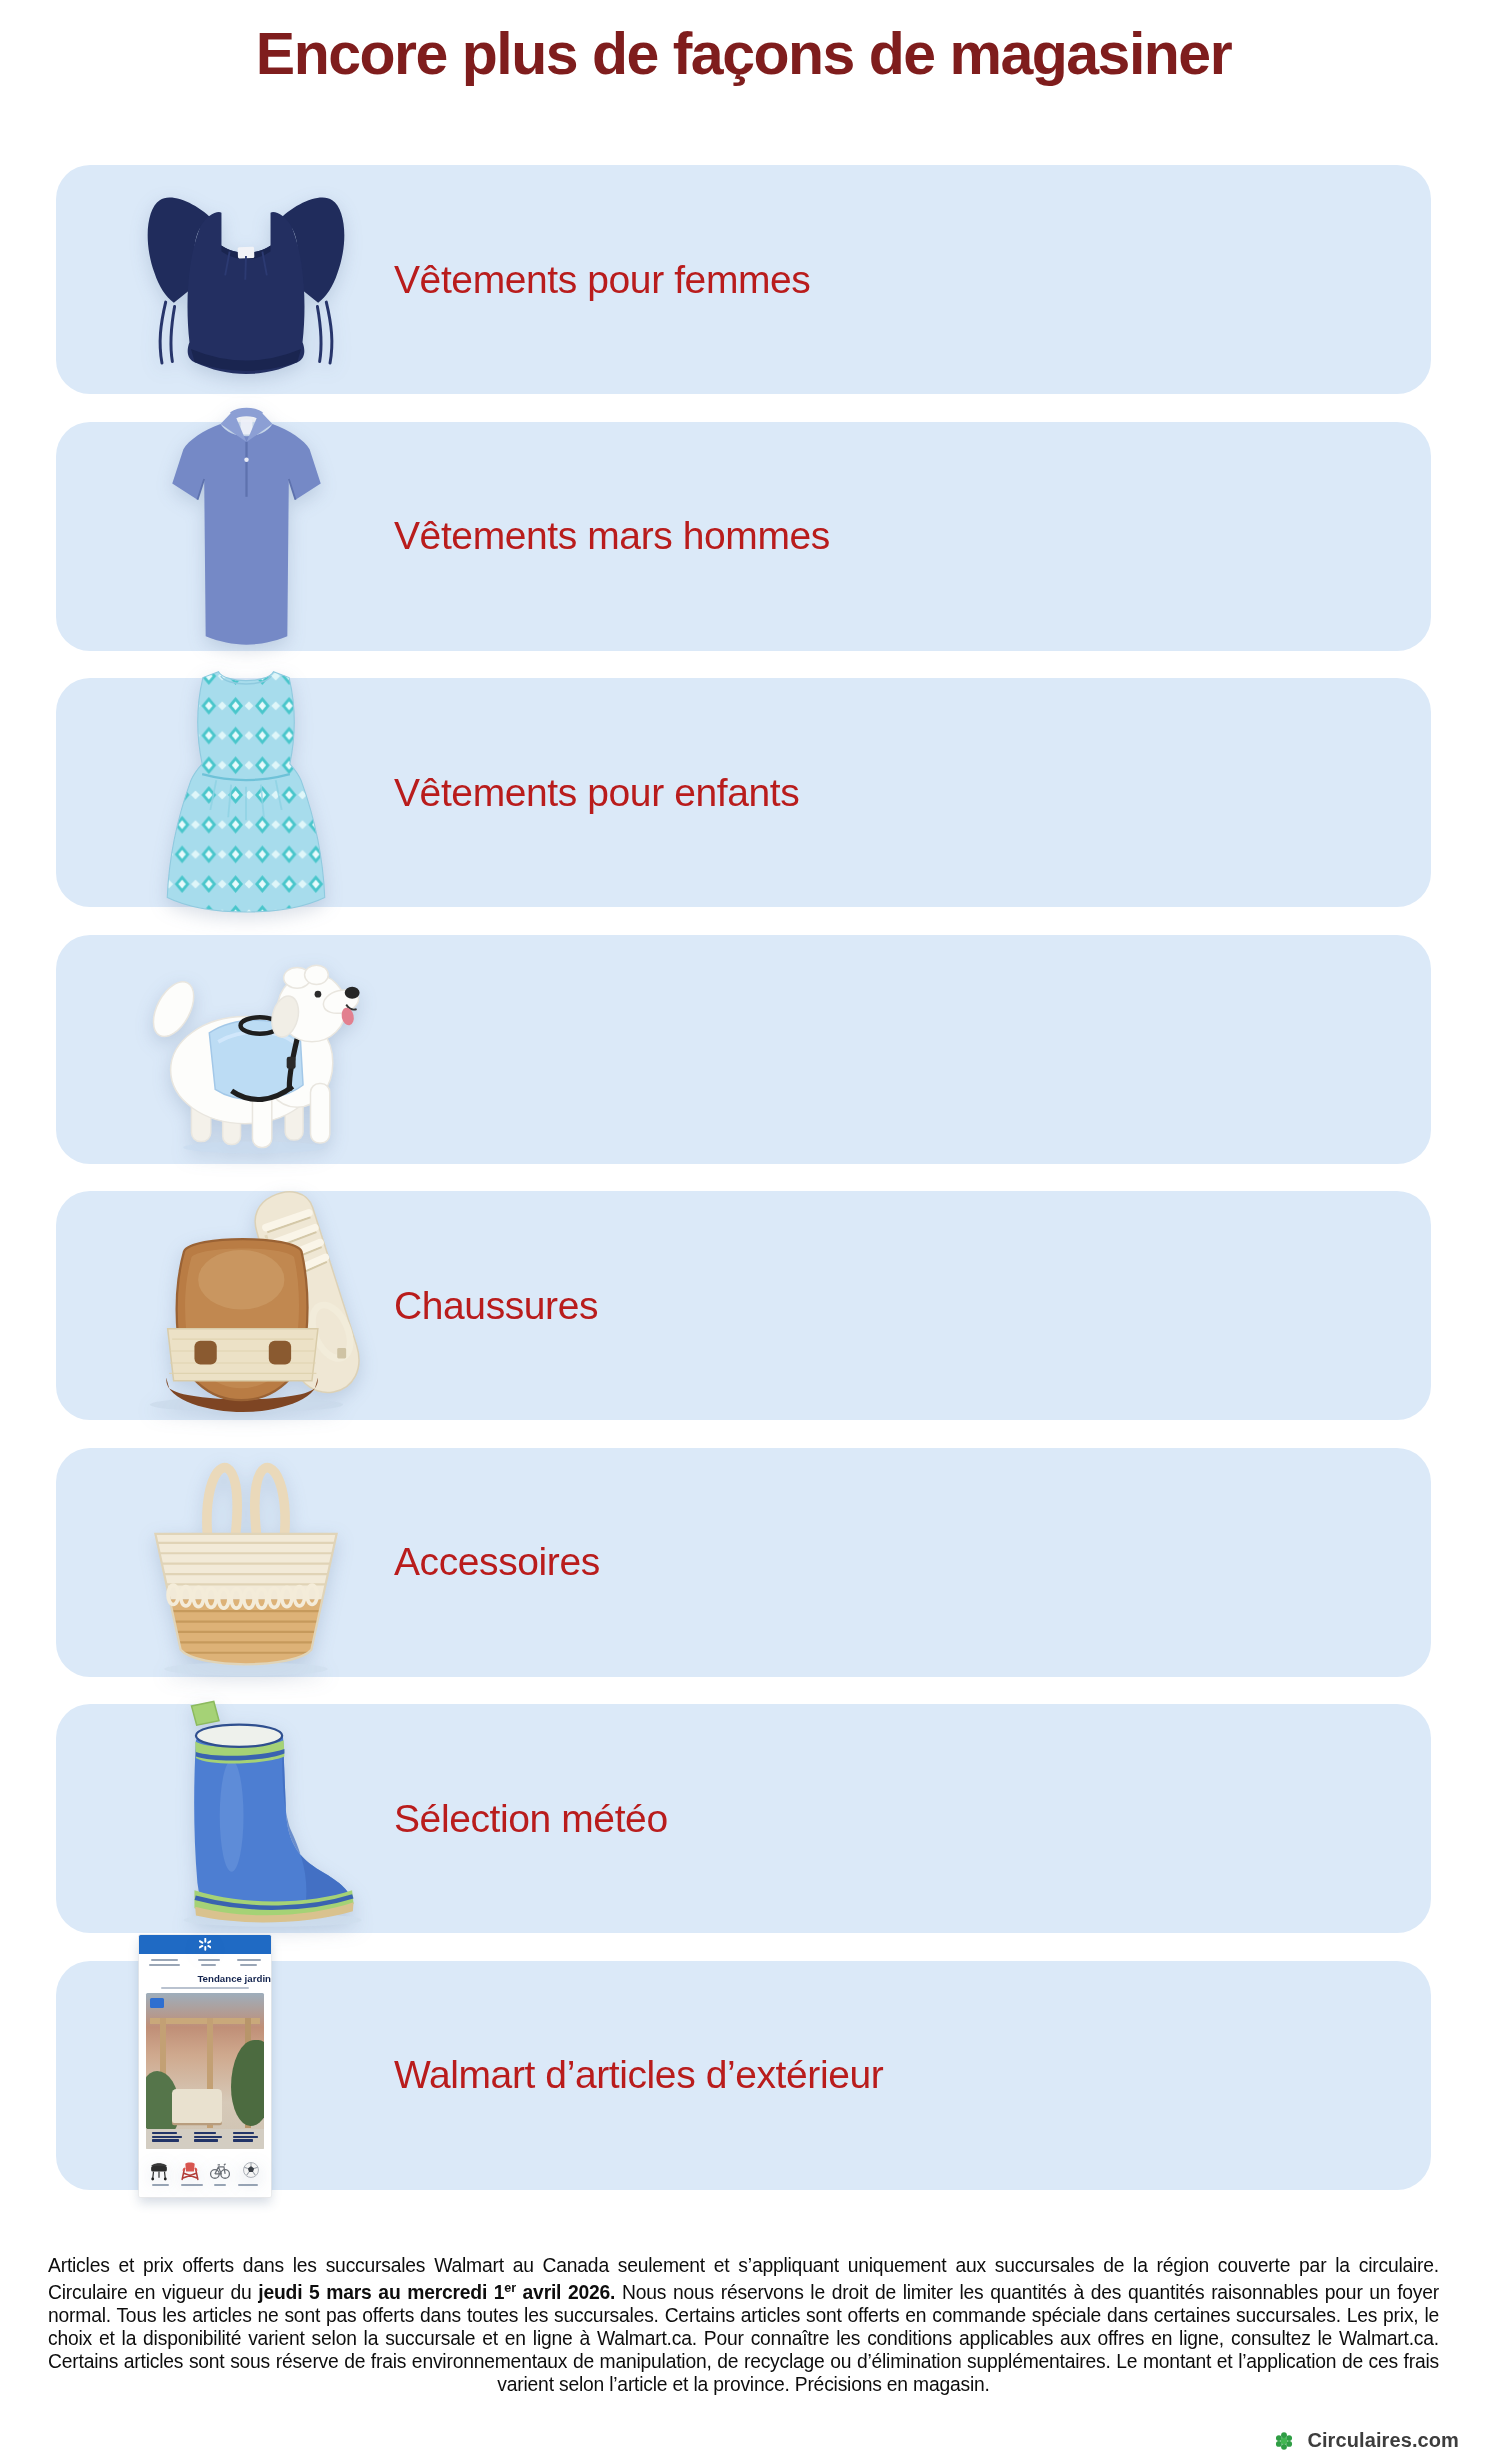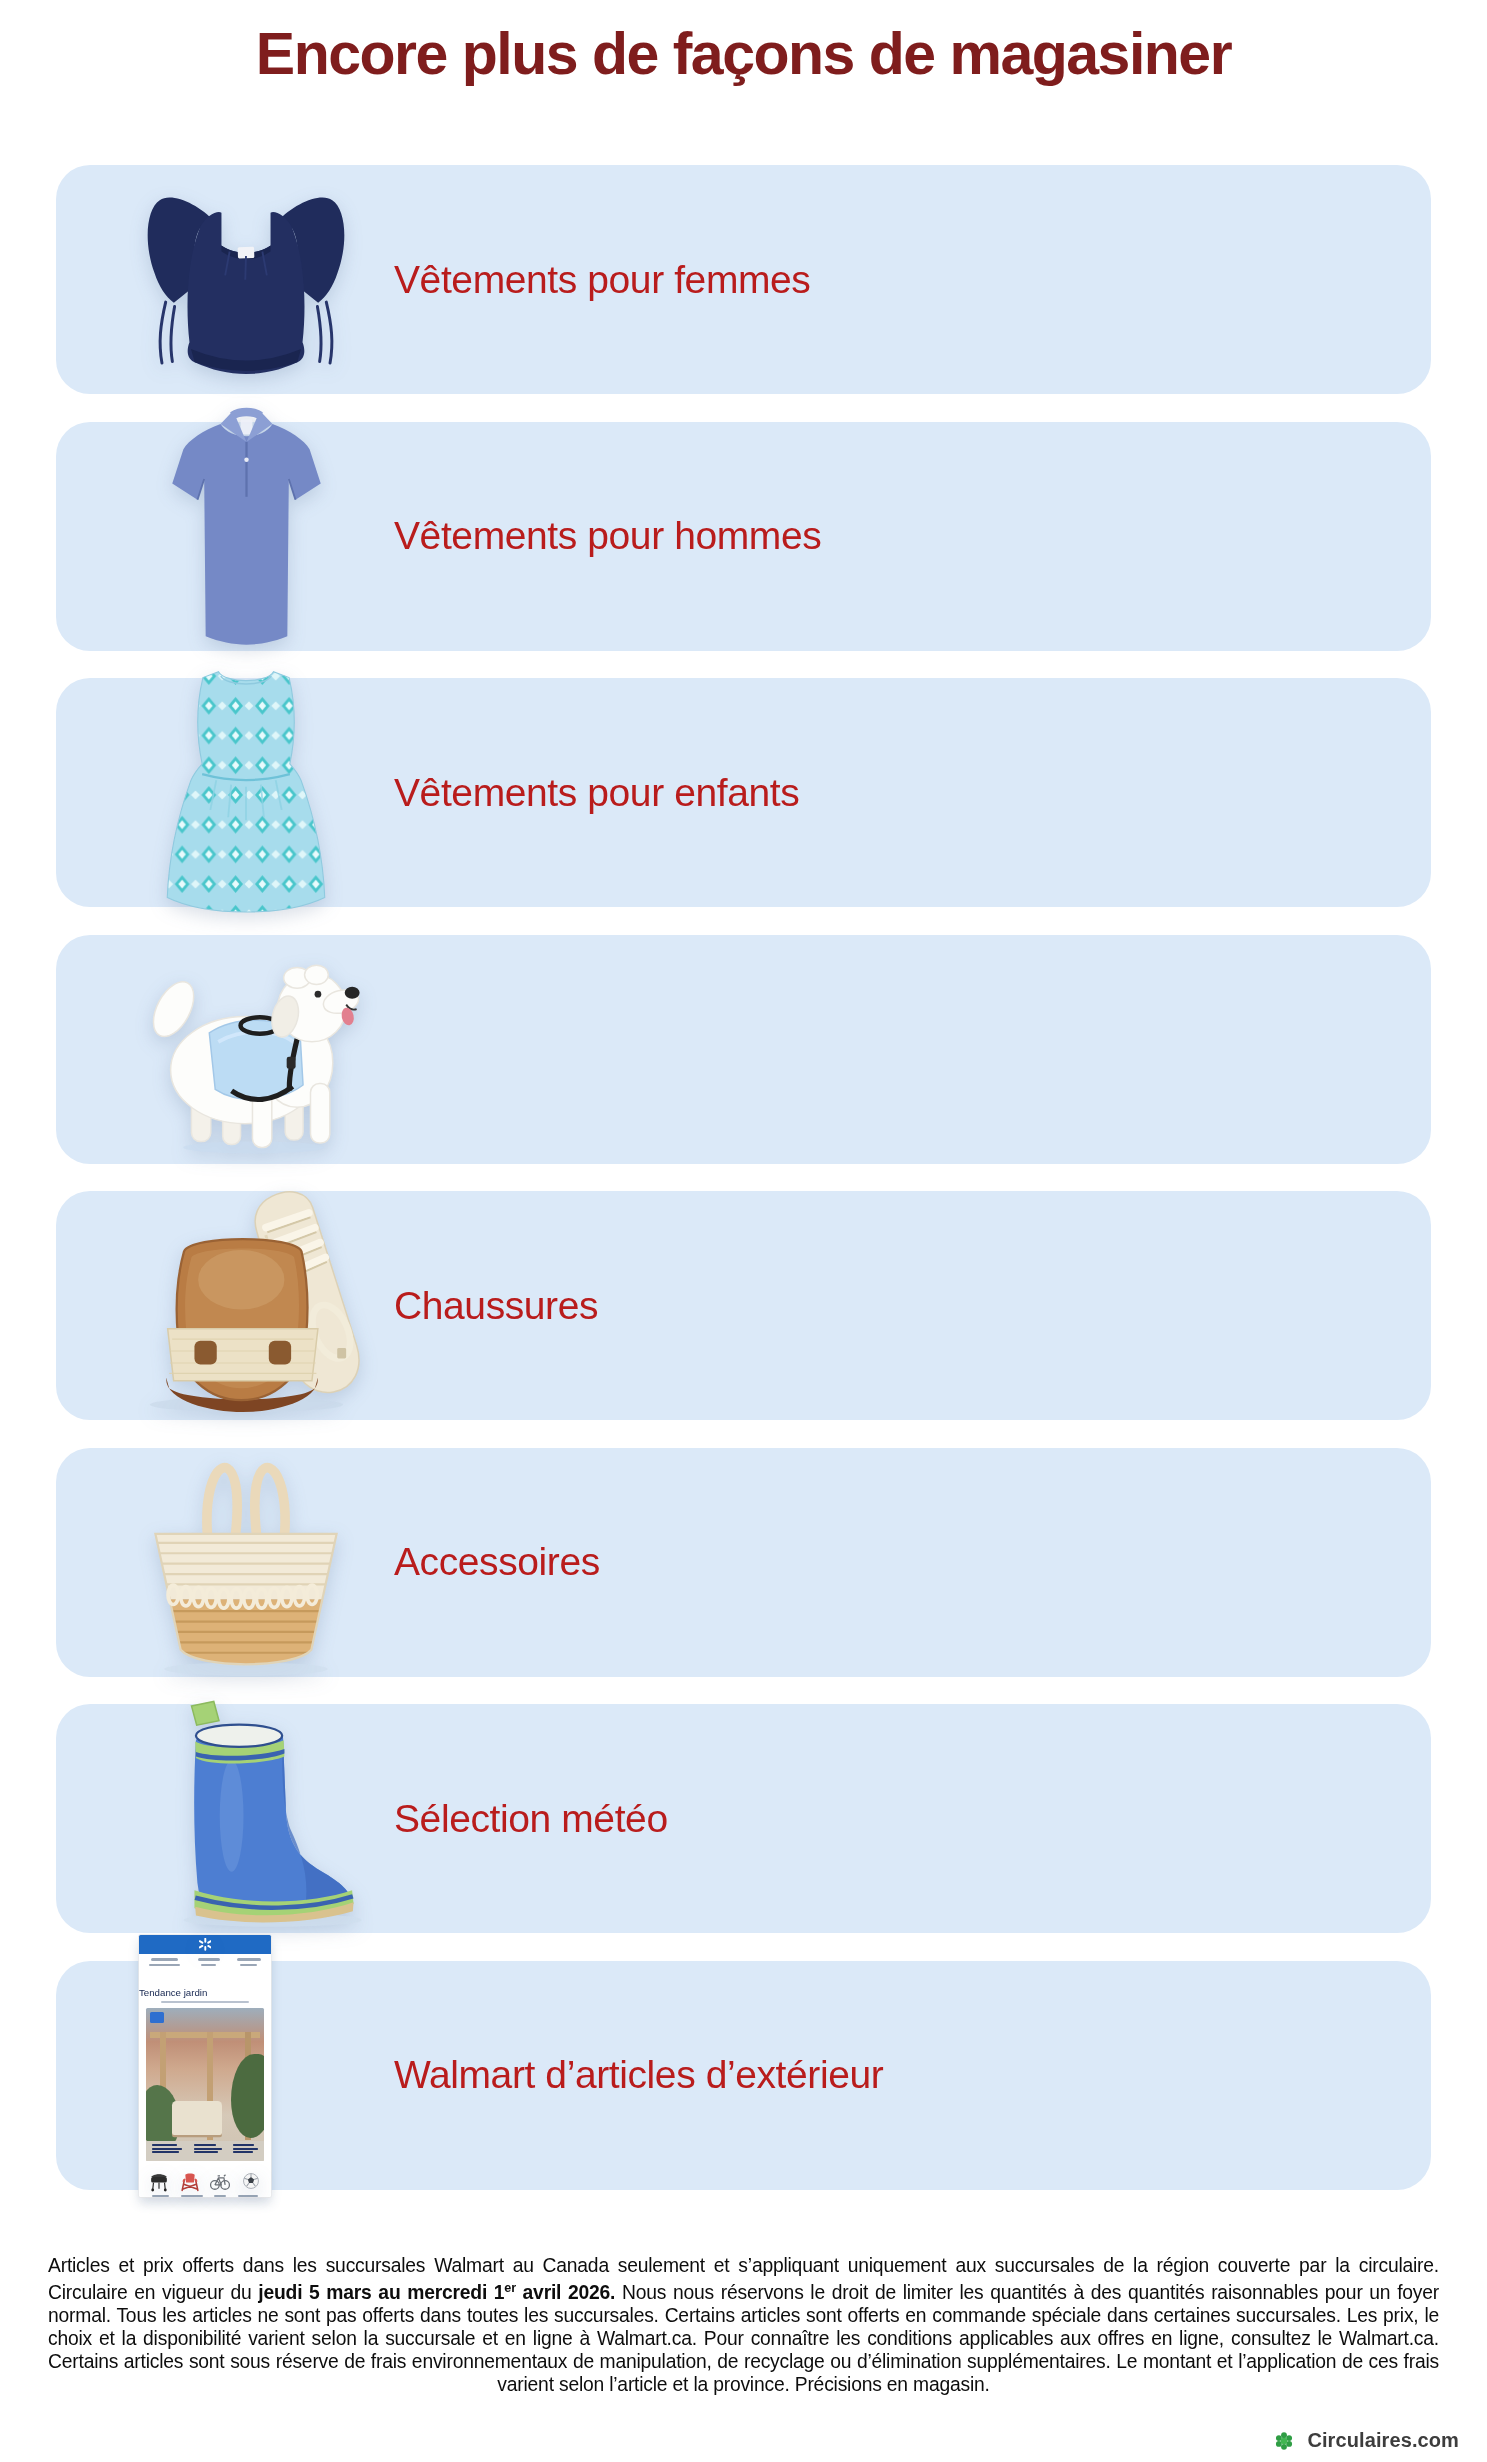--- a/index.html
+++ b/index.html
@@ -19,21 +19,21 @@
 
   
   .booklet-wrap{left:83px;width:auto;justify-content:flex-start;}
   .booklet{width:132px;height:262px;margin-top:-18px;background:#ffffff;
     box-shadow:0 0 0 0.7px #e8e8e8, 0 6px 10.4px rgba(52,78,120,.20);border-radius:1.5px;
     display:flex;flex-direction:column;}
   .bk-header{height:19.3px;background:#1f6ac4;display:flex;align-items:center;justify-content:center;border-radius:1.5px 1.5px 0 0;}
   .bk-nav{display:flex;justify-content:space-between;padding:4.5px 10.4px 1.5px 10.4px;}
   .bk-col{display:flex;flex-direction:column;gap:3px;align-items:center;}
   .bar{display:inline-block;height:2.2px;background:#9aa6b6;border-radius:1.5px;}
-  .bk-title{text-align:left;font-size:9.7px;font-weight:normal;color:#15254f;margin-top:20px;}
+  .bk-title{text-align:right;font-size:9.7px;font-weight:bold;color:#15254f;margin-top:5px;}
   .bk-sub{width:88px;margin:3px auto 0 auto;background:#b9c2cf;}
   .bk-photo{position:relative;margin:4.5px 6.7px 3px 6.7px;height:156px;border-radius:1.5px;overflow:hidden;
     background:linear-gradient(180deg,#9eaebc 0%,#c08f77 22%,#cfa98e 40%,#d6c9b8 70%,#cec3b2 100%);}
   .bk-badge{position:absolute;left:4.5px;top:4.5px;width:13.4px;height:10.4px;background:#2f6fd0;border-radius:1.5px;}
   .bk-beam{position:absolute;left:4%;right:4%;top:16%;height:5.2px;background:#c9a87a;}
   .bk-post{position:absolute;top:16%;width:6px;height:70%;background:#c3a074;}
   .bk-post.p1{left:12%;} .bk-post.p2{left:52%;} .bk-post.p3{left:84%;background:#b8956a;}
   .bk-green-l{position:absolute;left:-6%;bottom:8%;width:34%;height:42%;background:#55754a;border-radius:50% 60% 40% 60%;}
   .bk-green-r{position:absolute;right:-8%;top:30%;width:36%;height:55%;background:#4c6b40;border-radius:60% 40% 60% 50%;}
   .bk-floor{position:absolute;bottom:0;left:0;right:0;height:13%;background:#d3cdc2;}
@@ -86,21 +86,21 @@
           <path d="M95,32 C72,40 52,54 45,66 L30,112 L64,134 L73,106 L75,318 C112,333 148,333 185,318 L187,106 L196,134 L230,112 L215,66 C208,54 188,40 165,32 C152,54 108,54 95,32 Z" fill="#7589c6"></path>
           <path d="M64,134 L73,106 M196,134 L187,106" stroke="#5e72ae" stroke-width="2.5"></path>
           <rect x="122" y="26" width="16" height="20" rx="2" fill="#eef1f8" opacity="0.9"></rect>
           <path d="M108,16 C120,8 140,8 152,16 L148,26 C138,20 122,20 112,26 Z" fill="#8c9fd4"></path>
           <path d="M95,32 L130,56 L112,14 Z" fill="#8c9fd4"></path>
           <path d="M165,32 L130,56 L148,14 Z" fill="#8c9fd4"></path>
           <path d="M130,56 L130,130" stroke="#5e72ae" stroke-width="3"></path>
           <circle cx="130" cy="80" r="3" fill="#e8ebf5"></circle>
         </svg>
       </div>
-      <span class="card-label">Vêtements pour hommes</span>
+      <span class="card-label">Vêtements mars hommes</span>
     </div>
 
     <div class="card">
       <div class="card-art">
         <svg width="208" height="262" viewBox="0 0 280 352" style="margin-top:-1.5px">
           <defs>
             <pattern id="ikat" width="36" height="40" patternUnits="userSpaceOnUse">
               <rect width="36" height="40" fill="#a7dcec"></rect>
               <path d="M18,8 L28,20 L18,32 L8,20 Z" fill="#3fc3c8" opacity="0.9"></path>
               <path d="M18,14 L23,20 L18,26 L13,20 Z" fill="#e8fbfd"></path>

